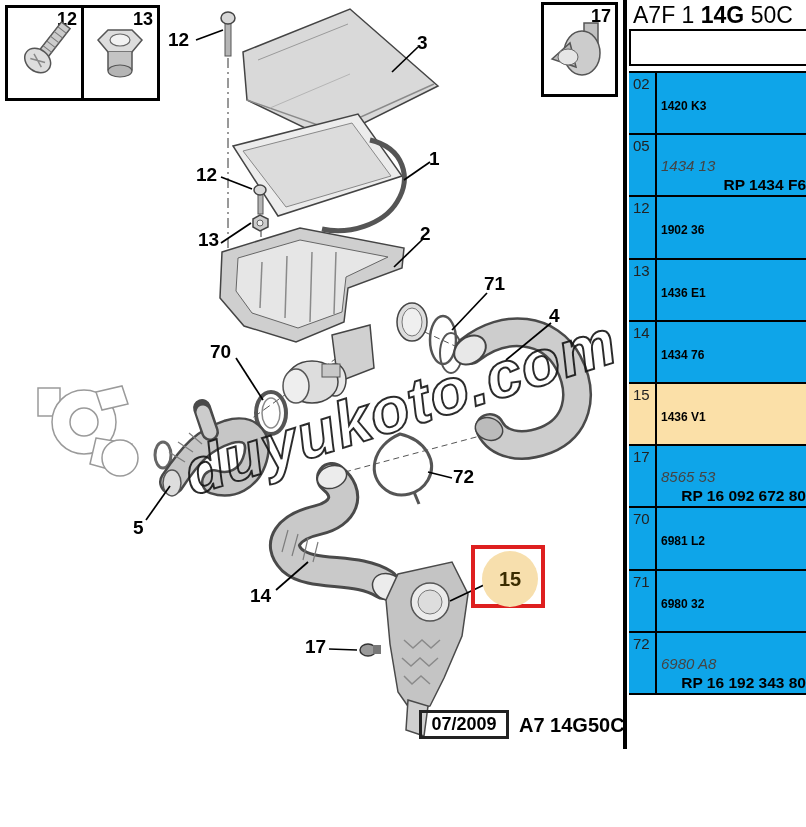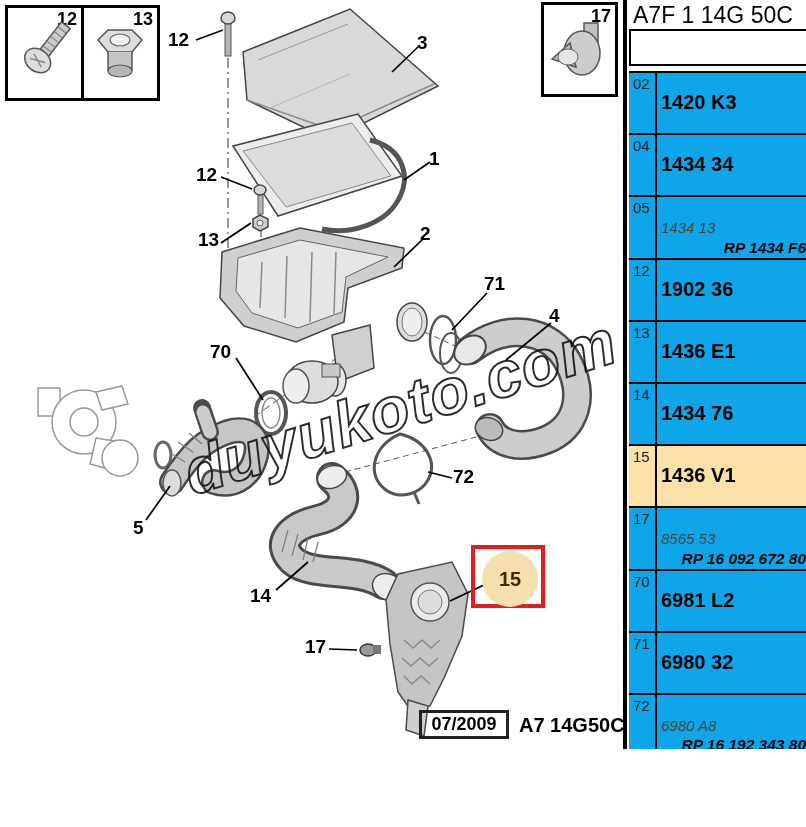--- a/index.html
+++ b/index.html
@@ -11,31 +11,31 @@
   #box-screws{left:5px;top:5px;width:155px;height:96px;display:flex;}
   .legend-cell{position:relative;flex:1;}
   .legend-cell.first{border-right:3px solid #000;}
   .legend-num{position:absolute;top:1px;right:4px;font-weight:bold;font-size:18px;}
   #box-clip{left:541px;top:2px;width:77px;height:95px;}
 
   
   #vbar{position:absolute;left:623px;top:0;width:4px;height:827px;background:#000;}
   #table-wrap{position:absolute;left:629px;top:0;width:177px;height:827px;}
   #table-title{position:absolute;left:4px;top:2px;font-size:23px;white-space:nowrap;}
-  #table-title .b{font-weight:normal;}
+  #table-title .b{font-weight:bold;}
   #empty-box{position:absolute;left:0;top:29px;width:190px;height:37px;
              border:2px solid #000;box-sizing:border-box;}
   #rows{position:absolute;left:0;top:71px;width:177px;border-bottom:2px solid #000;}
   .row{position:relative;height:62.2px;border-top:2px solid #000;box-sizing:border-box;background:#0ea5e9;}
   .row::after{content:"";position:absolute;left:26px;top:0;bottom:0;width:1.5px;background:#000;}
   .row .ref{position:absolute;left:4px;top:2px;font-size:15px;color:#222;}
-  .row .code{position:absolute;left:32px;top:18px;font-size:20px;font-weight:bold;white-space:nowrap;}
+  .row .code{position:absolute;left:32px;top:26px;font-size:12px;font-weight:bold;white-space:nowrap;}
   .row.has-rp .code{top:22px;font-weight:normal;font-style:italic;color:#444;font-size:15px;}
   .row .rp{position:absolute;right:0;bottom:1px;font-size:15.5px;font-weight:bold;
-           font-style:italic;white-space:nowrap;}
+           white-space:nowrap;}
   .row.highlight{background:#FBE0A8;}
 
   
   .callout{position:absolute;font-weight:bold;font-size:19px;line-height:1;z-index:6;}
 
   
   #red-box{position:absolute;left:471px;top:545px;width:74px;height:63px;
            border:4px solid #DE1F1F;box-sizing:border-box;z-index:7;}
   #hl-circle{position:absolute;left:482px;top:551px;width:56px;height:56px;border-radius:50%;
              background:#F7DFAD;z-index:8;display:flex;align-items:center;justify-content:center;
@@ -250,24 +250,20 @@
   <div id="vbar"></div>
 
   <div id="table-wrap">
     <div id="table-title"><span>A7F 1 </span><span class="b">14G</span><span> 50C</span></div>
     <div id="empty-box"></div>
     <div id="rows">
       <div class="row">
         <span class="ref">02</span>
         <span class="code">1420 K3</span>
       </div>
-      <div class="row">
-        <span class="ref">04</span>
-        <span class="code">1434 34</span>
-      </div>
       <div class="row has-rp">
         <span class="ref">05</span>
         <span class="code">1434 13</span>
         <span class="rp">RP 1434 F6</span>
       </div>
       <div class="row">
         <span class="ref">12</span>
         <span class="code">1902 36</span>
       </div>
       <div class="row">

